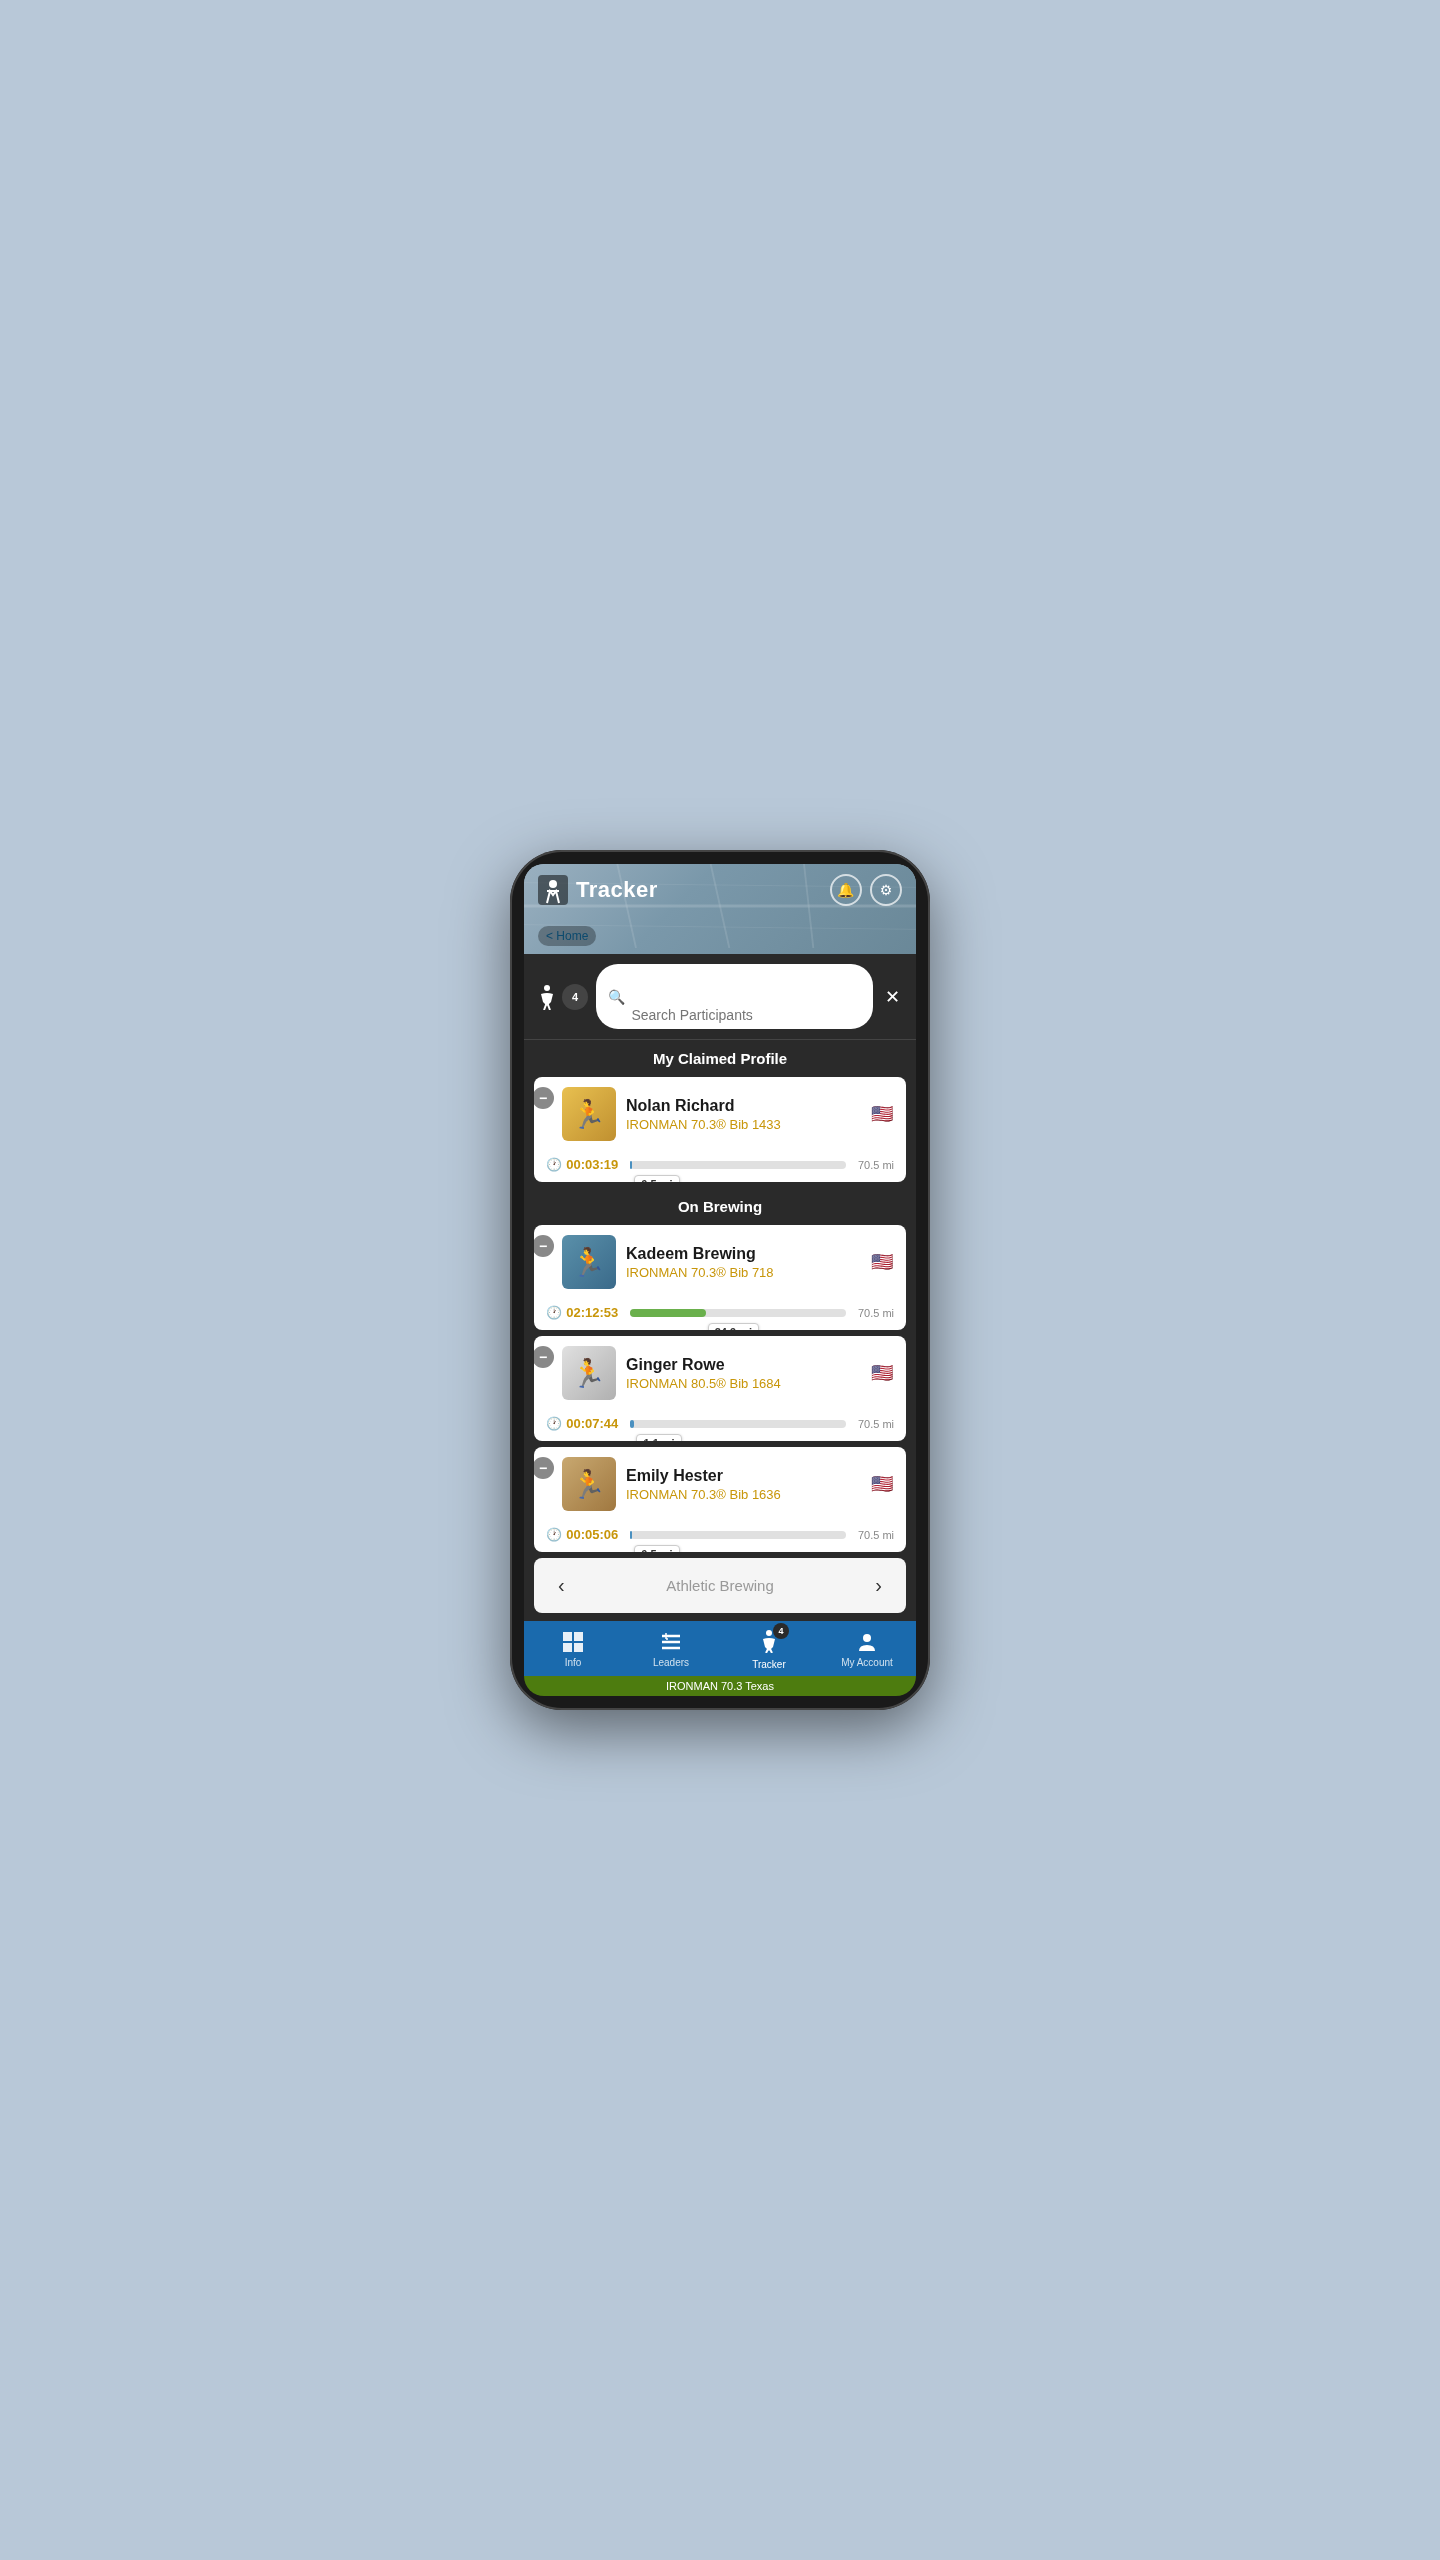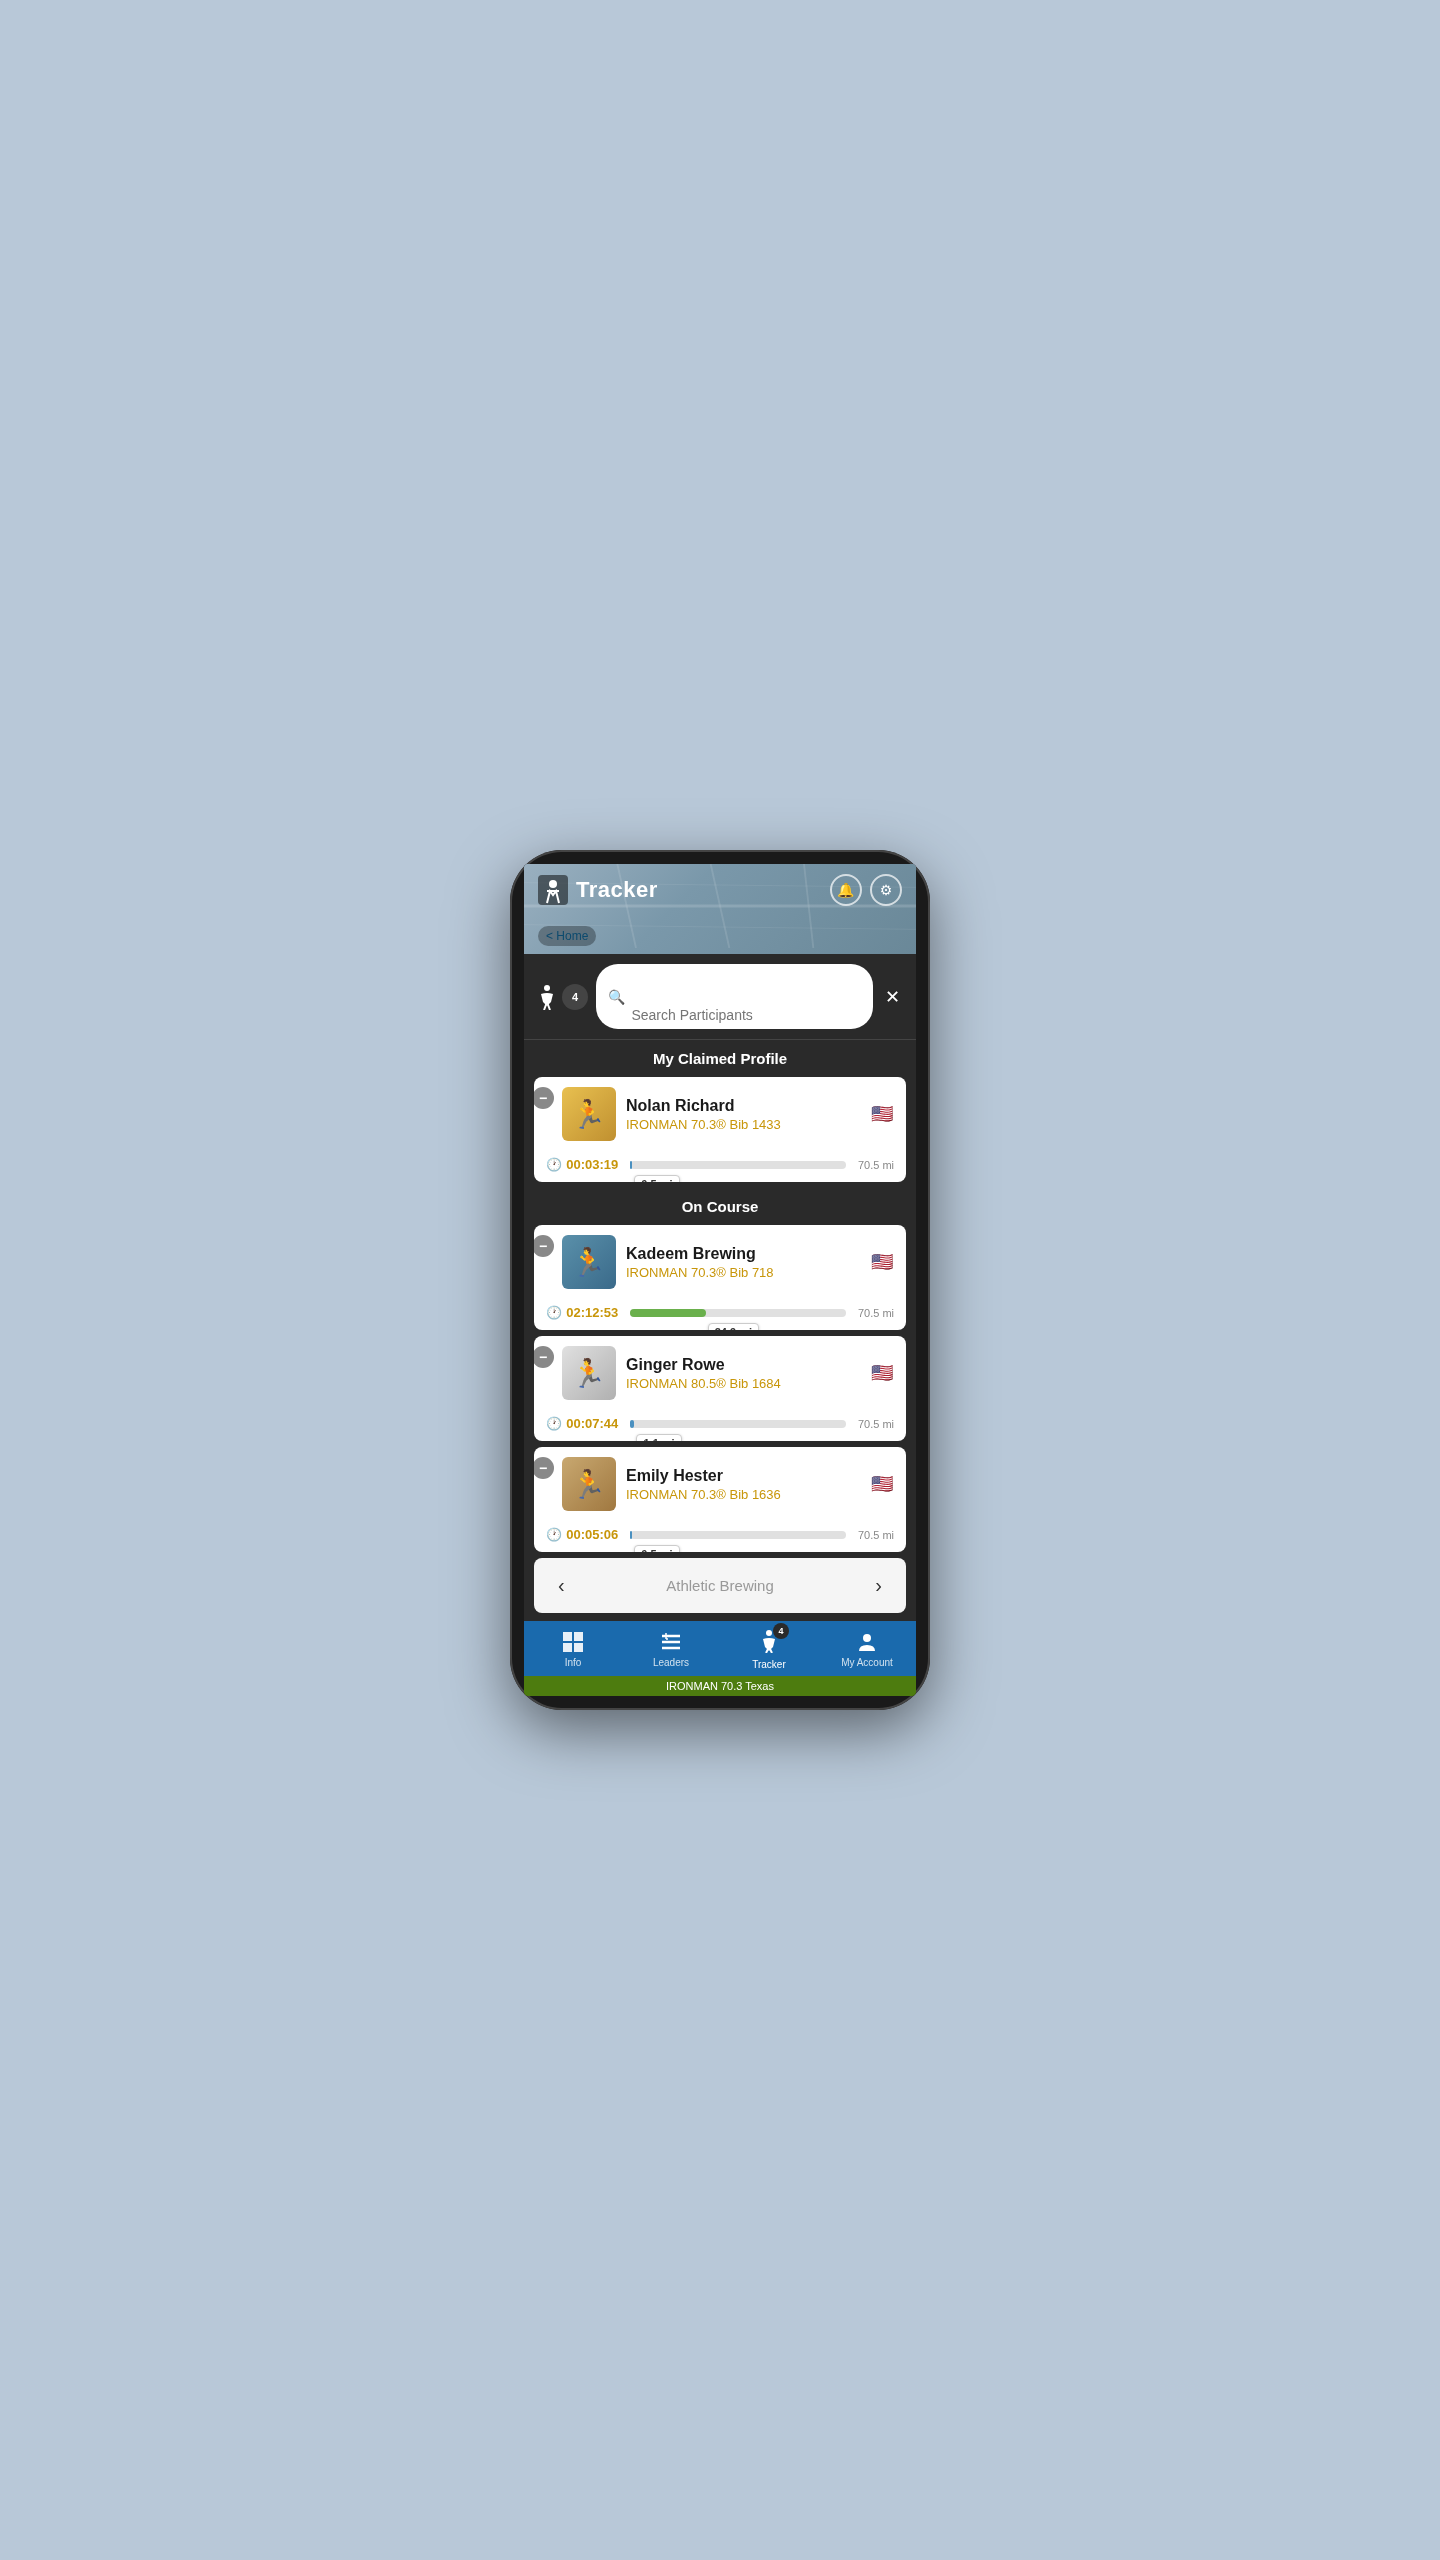--- a/index.html
+++ b/index.html
@@ -18,21 +18,21 @@
       background: #1a1a1a;
       border-radius: 52px;
       padding: 14px;
       box-shadow: 0 20px 60px rgba(0,0,0,0.5), inset 0 0 0 2px #444;
       position: relative;
       overflow: hidden;
     }
     .phone-screen {
       width: 100%;
       height: 100%;
-      border-radius: 4px;
+      border-radius: 20px;
       overflow: hidden;
       background: #1e1e1e;
       display: flex;
       flex-direction: column;
       position: relative;
     }
     
     .map-header {
       position: relative;
       height: 90px;
@@ -452,21 +452,21 @@
             </div>
             <div class="progress-track">
               <div class="progress-fill fill-blue" style="width:1%;"></div>
               <div class="dist-bubble" style="left: 2%;">0.5 mi</div>
             </div>
             <div class="total-dist">70.5 mi</div>
           </div>
         </div>
       </div>
 
-      <div class="section-header">On Course</div>
+      <div class="section-header">On Brewing</div>
 
       <div class="participant-card">
         <div class="remove-btn">−</div>
         <div class="card-top">
           <div class="avatar" style="background: linear-gradient(135deg,#5a90aa,#3a6a8a); margin-left:16px;">
             <div class="avatar-placeholder" style="font-size:28px;">🏃</div>
           </div>
           <div class="card-info">
             <div class="participant-name">Kadeem Brewing</div>
             <div class="participant-bib">IRONMAN 70.3® Bib 718</div>

